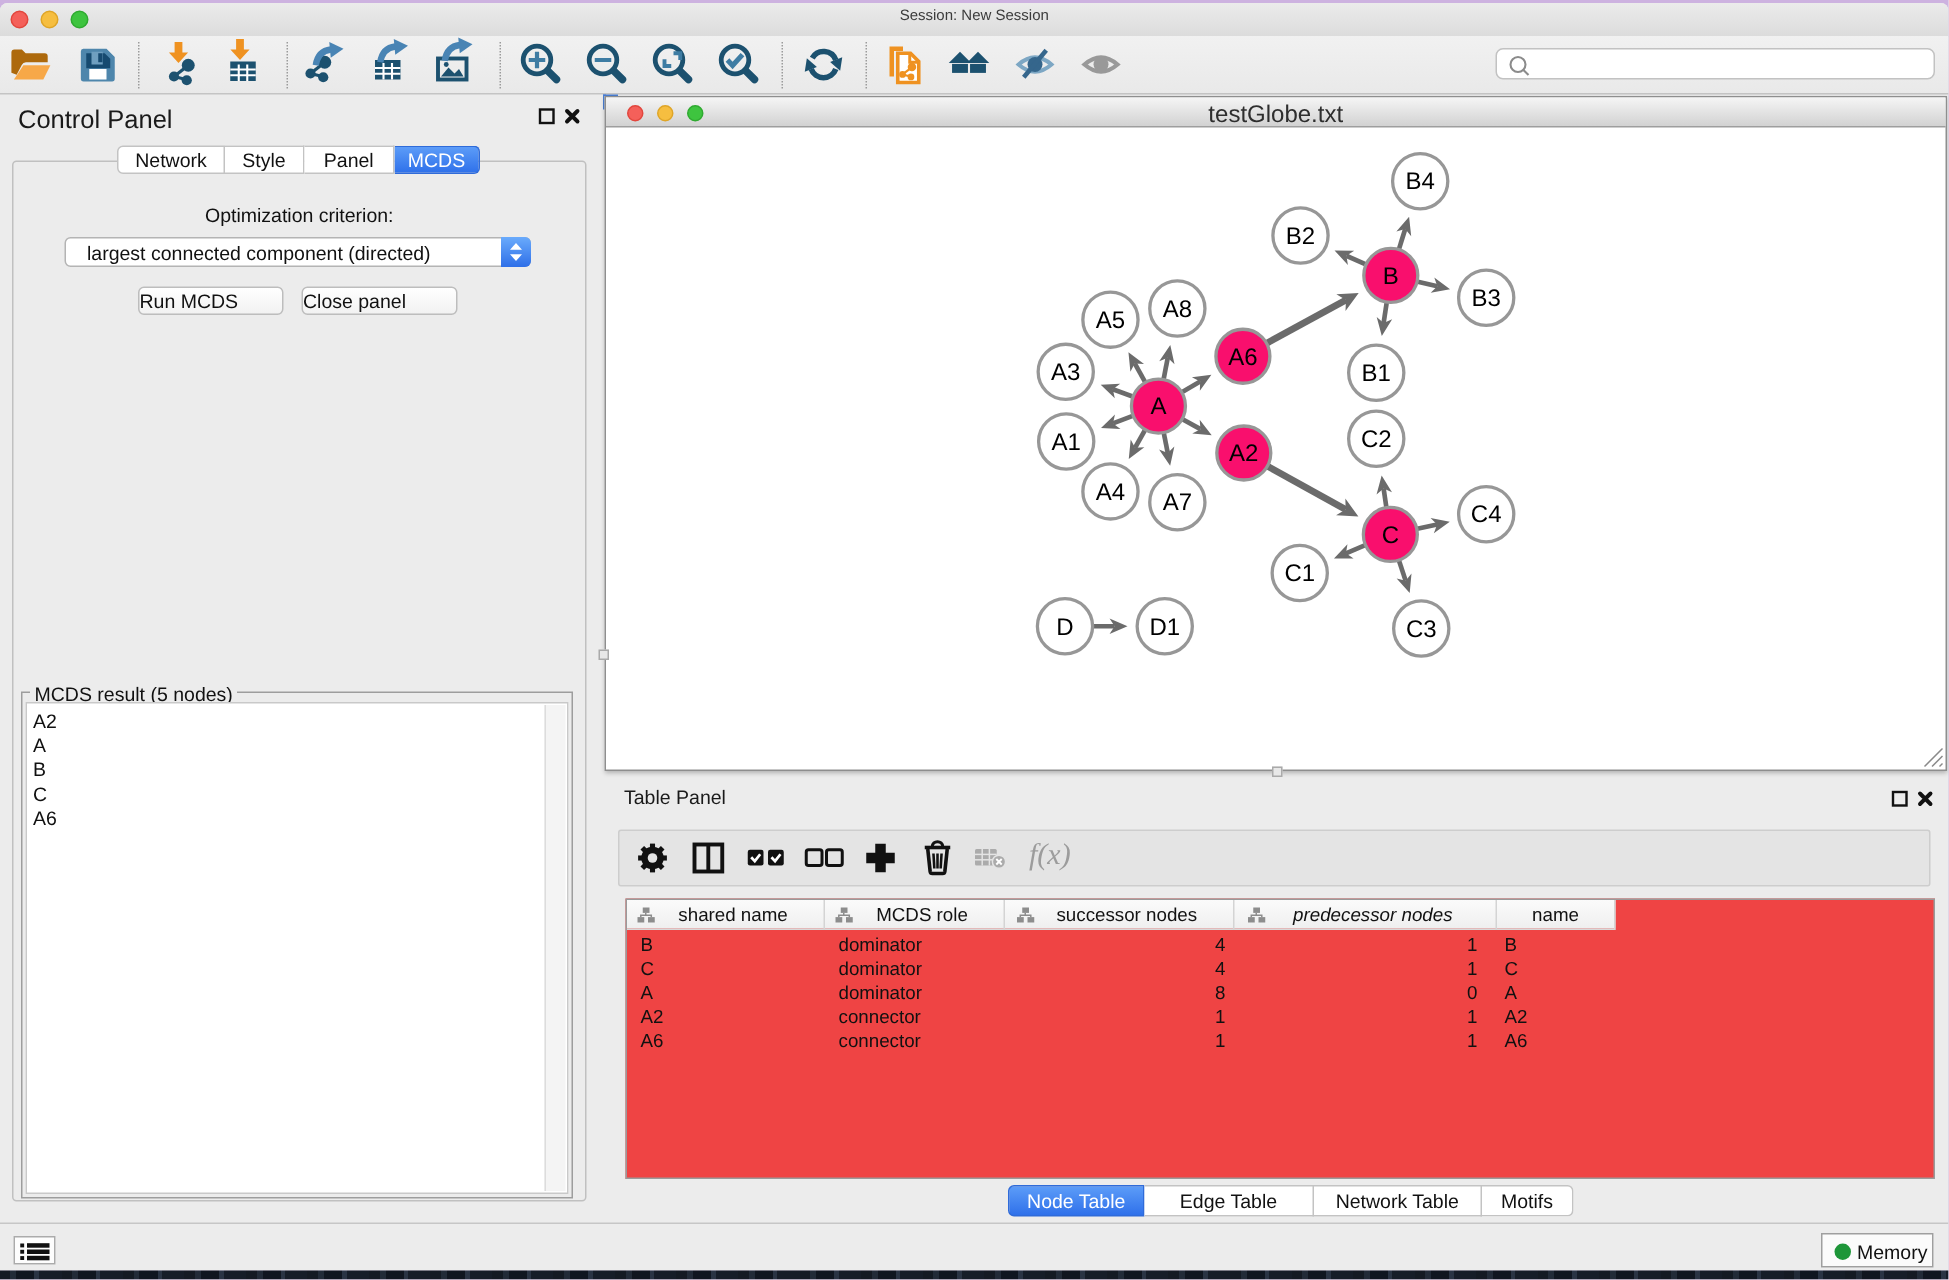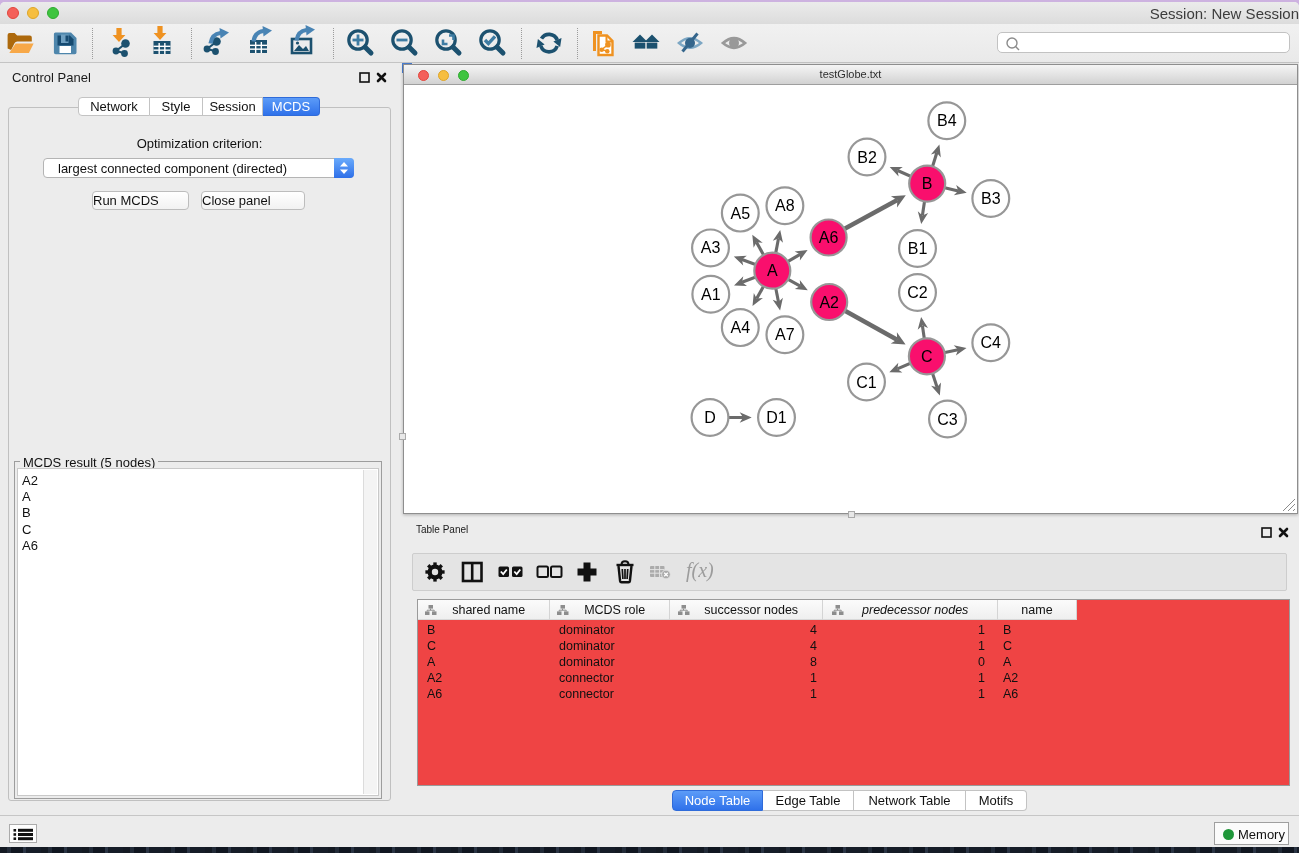--- a/index.html
+++ b/index.html
@@ -2,28 +2,28 @@
 <html><head><meta charset="utf-8"><style>
 * { margin:0; padding:0; box-sizing:border-box; }
 html,body { width:1299px; height:853px; overflow:hidden; }
 body { font-family:"Liberation Sans", sans-serif; background:#cdb2e0; position:relative; }
 .abs { position:absolute; }
 #win { position:absolute; left:0; top:2px; width:1299px; height:845px; background:#ececec;
   border-radius:5px 5px 0 0; overflow:hidden; }
 #titlebar { position:absolute; left:0; top:2px; width:100%; height:23px;
   background:linear-gradient(#ebebeb,#dcdcdc); border-bottom:1px solid #b8b8b8; border-radius:5px 5px 0 0;}
 .tl { position:absolute; width:12px; height:12px; border-radius:50%; top:5px; }
-#titlebar .t { width:100%; text-align:right; font-size:15px; color:#3c3c3c; margin-top:3px; }
+#titlebar .t { width:100%; text-align:center; font-size:10px; color:#3c3c3c; margin-top:3px; }
 #toolbar { position:absolute; left:0; top:24px; width:100%; height:39px;
   background:linear-gradient(#f1f1f1,#e9e9e9); border-bottom:1px solid #c4c4c4; }
 .vsep { position:absolute; top:28px; height:32px; width:0; border-left:1px dotted #9b9b9b; }
 #search { position:absolute; left:997px; top:32px; width:293px; height:21px; background:#fff;
   border:1px solid #c2c2c2; border-radius:5px; }
 
-#cp-title { position:absolute; left:12px; top:70px; font-size:13px; color:#1a1a1a; }
+#cp-title { position:absolute; left:12px; top:70px; font-size:17px; color:#1a1a1a; }
 #cp-body { position:absolute; left:8px; top:107px; width:383px; height:694px;
   background:#ececec; border:1px solid #c0c0c0; border-radius:3px; }
 .tabs { position:absolute; display:flex;align-items:center; }
 .tab { height:19px; line-height:18px; font-size:13px; text-align:center; background:#fff;
   border:1px solid #c3c3c3; border-left:none; color:#111; padding:0 0; }
 .tab.first { border-left:1px solid #c3c3c3; border-radius:4px 0 0 4px; }
 .tab.last { border-radius:0 4px 4px 0; }
 .tab.sel { background:linear-gradient(#5c9cf8,#2f71ea); color:#fff; border-color:#2f6bd9; }
 #optlabel { position:absolute; left:8px; top:136px; width:383px; text-align:center; font-size:13px; color:#111; }
 #combo { position:absolute; left:43px; top:158px; width:311px; height:20px; background:#fff;
@@ -36,23 +36,23 @@
 #fieldset .legend { position:absolute; left:5px; top:-7px; background:#ececec; padding:0 3px; font-size:13px; color:#111; }
 #listbox { position:absolute; left:2px; top:6px; width:362px; height:328px; background:#fff; border:1px solid #c9c9c9; }
 #listbox .items { position:absolute; left:4px; top:4px; font-size:13px; color:#111; line-height:16.2px; }
 #listbox .sb { position:absolute; right:1px; top:1px; width:14px; height:324px; background:#f4f4f4;
   border-left:1px solid #dcdcdc; }
 
 #net { position:absolute; left:403px; top:64px; width:895px; height:450px; background:#fff;
   border:1px solid #8e8e8e; box-shadow:0 1px 3px rgba(0,0,0,.25); }
 #net-tb { position:absolute; left:0; top:0; width:100%; height:20px;
   background:linear-gradient(#f5f5f5,#d2d2d2); border-bottom:1px solid #9e9e9e; }
-#net-tb .t { width:100%; text-align:center; font-size:11px; color:#2e2e2e; margin-top:3px; }
-
-#tp-title { position:absolute; left:416px; top:524px; font-size:10px; color:#1a1a1a; }
+#net-tb .t { width:100%; text-align:center; font-size:16px; color:#2e2e2e; margin-top:3px; }
+
+#tp-title { position:absolute; left:416px; top:524px; font-size:13px; color:#1a1a1a; }
 #tp-toolbar { position:absolute; left:412px; top:553px; width:875px; height:38px; background:#e4e4e4;
   border:1px solid #cdcdcd; border-radius:2px; }
 #fx { position:absolute; left:686px; top:559px; font-family:"Liberation Serif", serif; font-style:italic;
   font-size:20px; color:#9c9c9c; }
 #tbl { position:absolute; left:417px; top:599px; width:873px; height:187px; background:#ef4444; border:1px solid #9a9a9a; }
 #thead { position:absolute; left:0; top:0; width:659px; height:20px; background:linear-gradient(#fbfbfb,#efefef);
   border-bottom:1px solid #d8d8d8; }
 #thead .hc { position:absolute; top:0; height:20px; border-right:1px solid #d4d4d4; font-size:12.5px;
   color:#111; text-align:center; line-height:20px; }
 .trow { position:absolute; font-size:12.5px; color:#111; height:16px; line-height:16px; }
@@ -189,21 +189,21 @@
 
 <div id="cp-title">Control Panel</div>
 <svg class="abs" style="left:355px;top:68px" width="40" height="18">
   <rect x="5" y="5" width="9" height="9" fill="none" stroke="#111" stroke-width="1.6"></rect>
   <path d="M23 6 l7 7 M30 6 l-7 7" stroke="#111" stroke-width="2.6" stroke-linecap="round"></path>
 </svg>
 <div id="cp-body"></div>
 <div class="tabs" style="left:78px; top:97px; position:absolute;">
   <div class="tab first" style="width:72px;">Network</div>
   <div class="tab" style="width:53px;">Style</div>
-  <div class="tab" style="width:60px;">Session</div>
+  <div class="tab" style="width:60px;">Panel</div>
   <div class="tab last sel" style="width:57px;">MCDS</div>
 </div>
 <div id="optlabel">Optimization criterion:</div>
 <div id="combo">largest connected component (directed)
   <div class="step"><svg width="20" height="20">
     <path d="M10 4 l4 4.5 h-8 z" fill="#fff"></path>
         <path d="M10 16 l-4-4.5 h8 z" fill="#fff"></path>
   </svg></div>
 </div>
 <div class="btn" style="left:92px; top:191px; width:97px;">Run MCDS</div>
@@ -428,21 +428,21 @@
 <div class="trow" style="left:9px; top:86px; width:640px;">
       <span style="position:absolute;left:0;">A6</span>
       <span style="position:absolute;left:132px;">connector</span>
       <span class="num" style="left:250px; width:140px;">1</span>
       <span class="num" style="left:410px; width:148px;">1</span>
       <span style="position:absolute;left:576px;">A6</span>
     </div>
 </div>
 <div id="btabs">
   <div class="tab first sel" style="width:91px;">Node Table</div>
-  <div class="tab" style="width:91px;">Edge Table</div>
+  <div class="tab" style="width:113px;">Edge Table</div>
   <div class="tab" style="width:112px;">Network Table</div>
   <div class="tab last" style="width:61px;">Motifs</div>
 </div>
 
 <div id="status"></div>
 <div id="menu-btn"><svg width="26" height="17" style="margin:1px 0 0 3px">
   <g fill="#111">
         <rect x="0.5" y="3" width="2.6" height="2.6"></rect>
         <rect x="0.5" y="7.2" width="2.6" height="2.6"></rect>
         <rect x="0.5" y="11.4" width="2.6" height="2.6"></rect>

